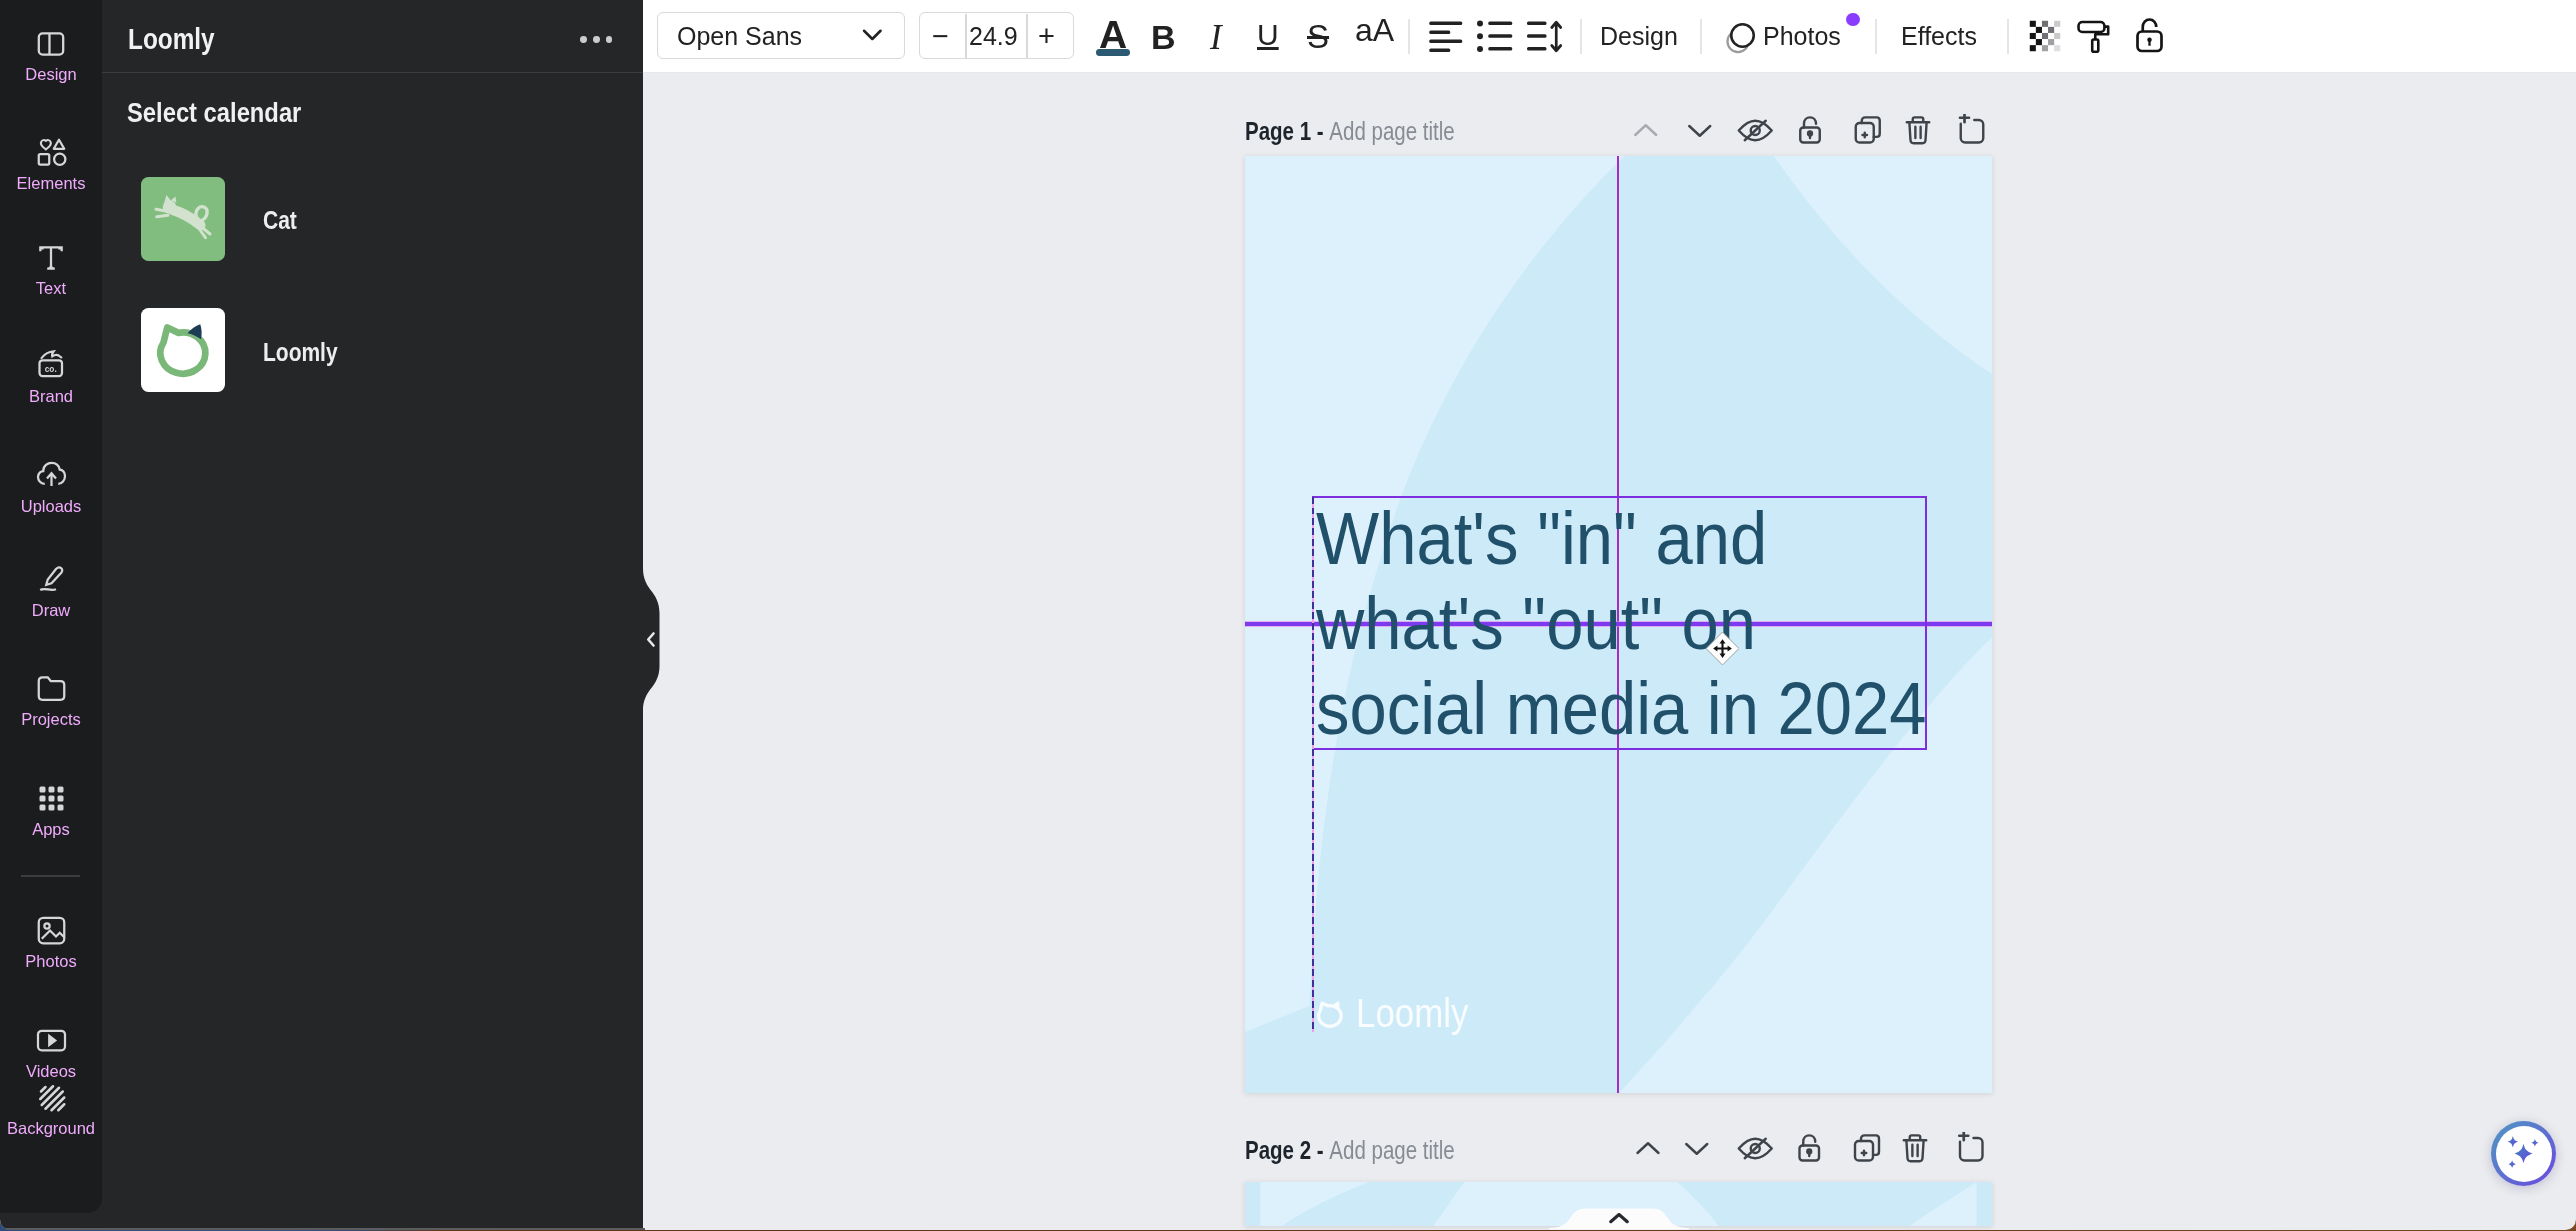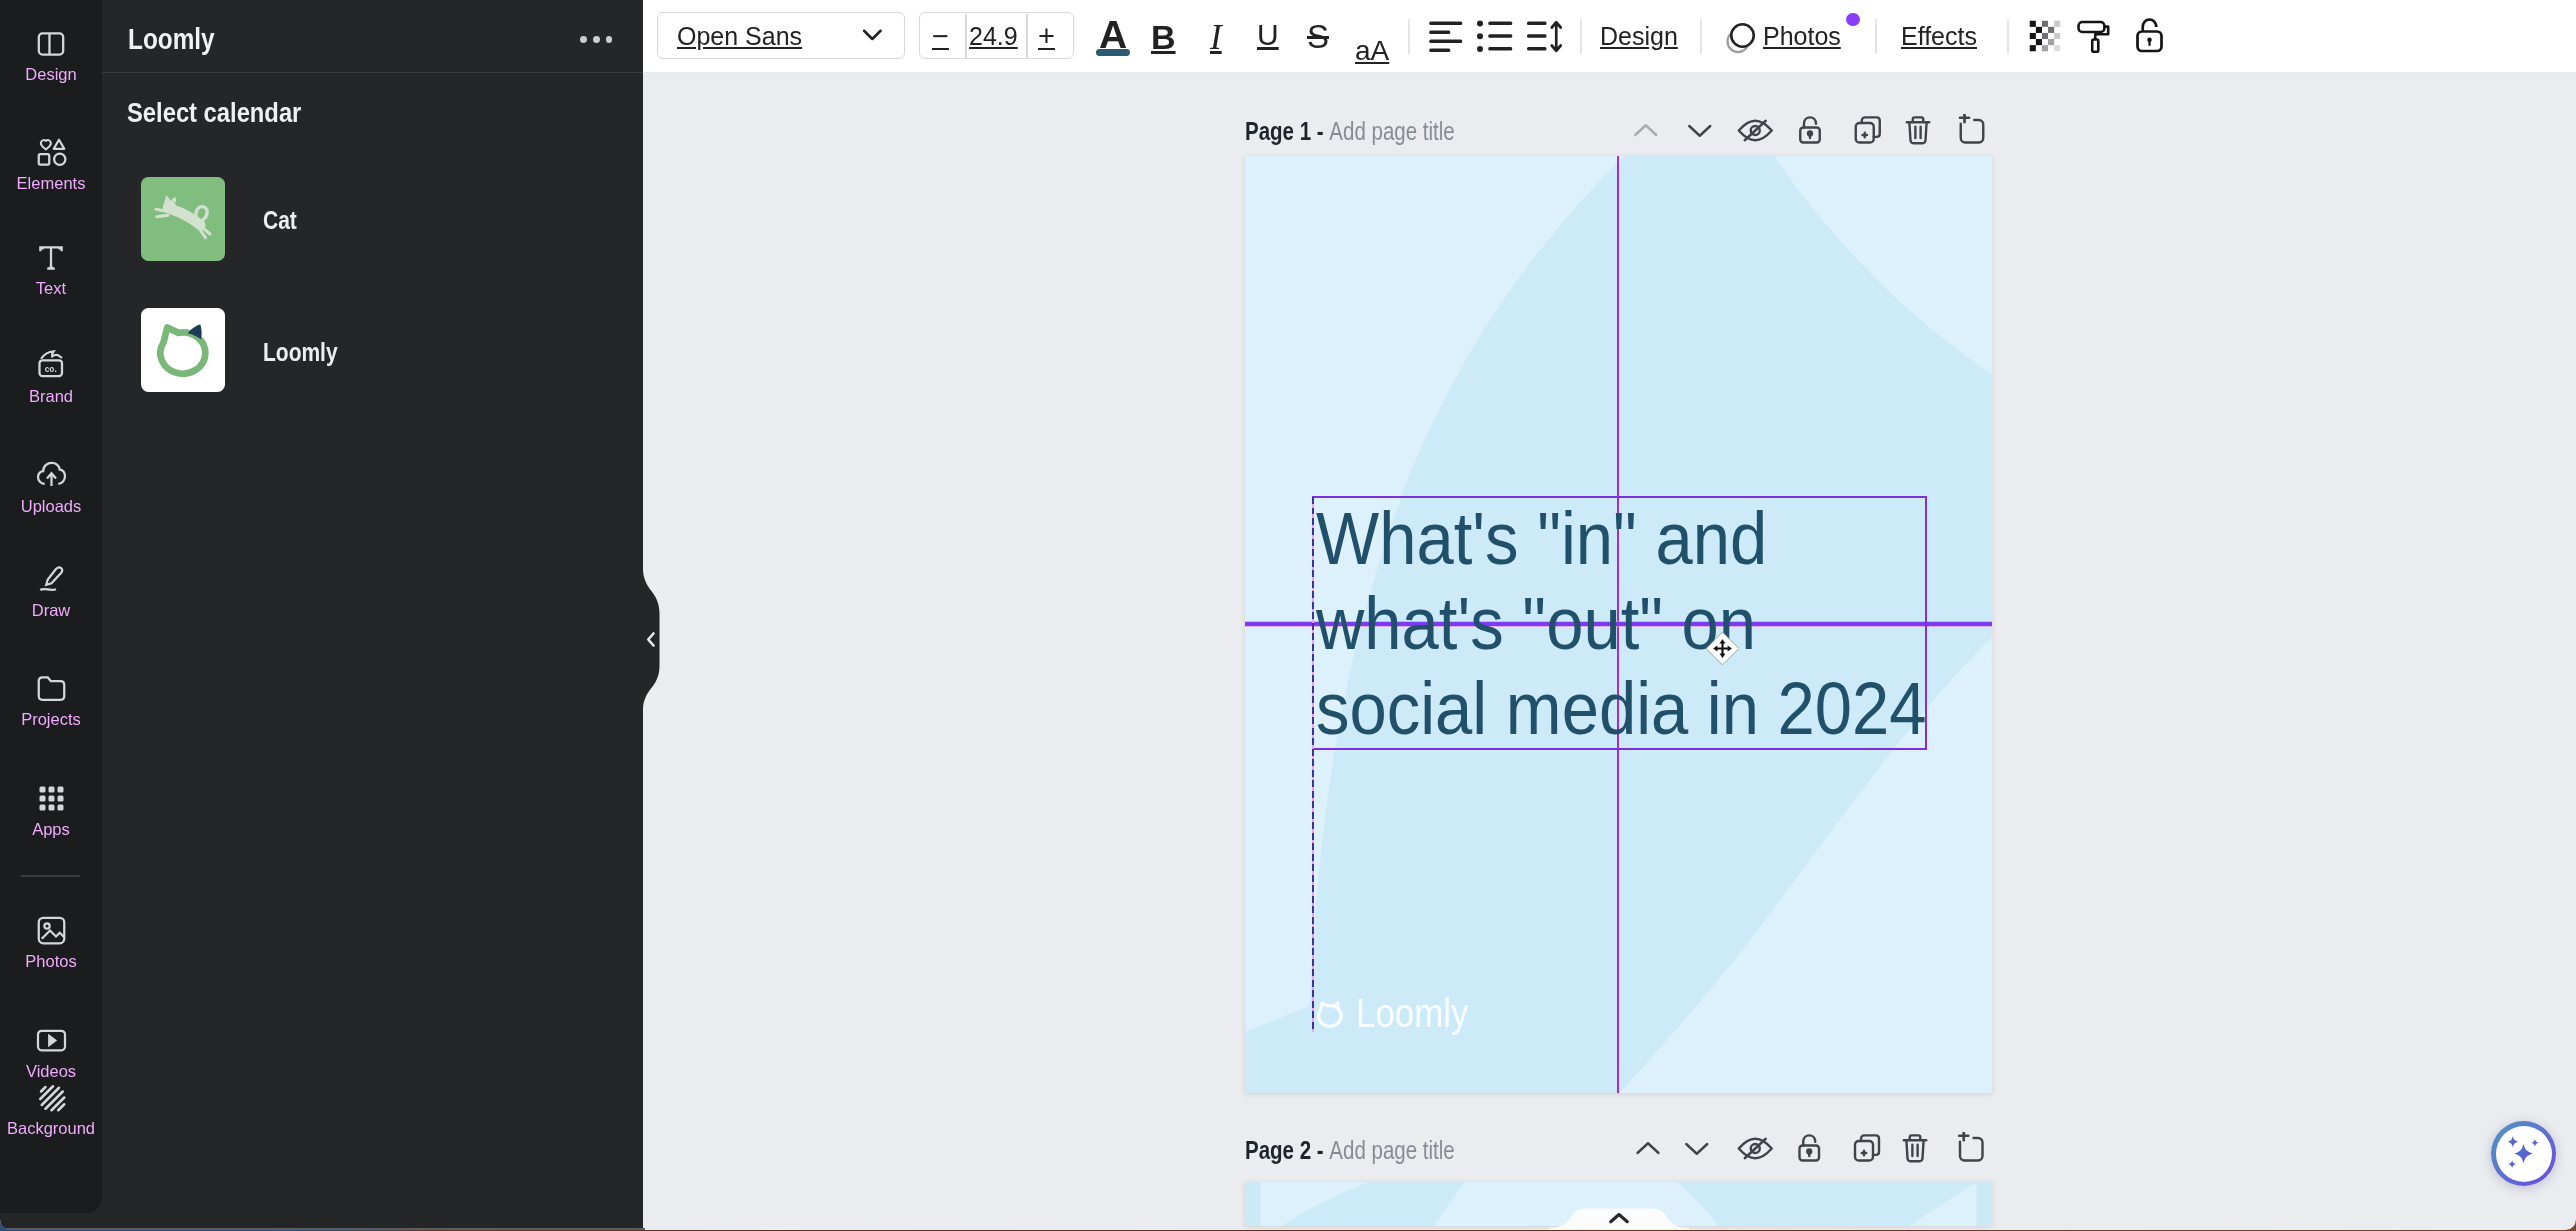--- a/index.html
+++ b/index.html
@@ -21,21 +21,21 @@
 .pdots i { display:inline-block; width:6.8px; height:6.8px; border-radius:50%; background:#cbccce; margin-right:6px; }
 .pdivider { position:absolute; left:102px; top:72px; width:541px; height:0.8px; background:#3c3d3f; }
 .phead { position:absolute; left:127px; top:98px; font-size:27px; font-weight:600; color:#eef0f1; transform:scaleX(0.88); transform-origin:left top; }
 .tile { position:absolute; left:141px; width:84px; height:84px; border-radius:7.5px; }
 .ilabel { position:absolute; left:263px; font-size:25.6px; font-weight:600; color:#eceeef; transform:scaleX(0.82); transform-origin:left top; }
 
 #ctab { position:absolute; left:643px; top:568px; }
 
 #toolbar { position:absolute; left:643px; top:0; width:1933px; height:73px; background:#fff; border-bottom:0.8px solid #e7e8ea; }
 .tbox { position:absolute; top:12px; height:47px; border:1.5px solid #d8d9db; border-radius:6px; background:#fff; }
-.tbtxt { position:absolute; font-size:25px; color:#222;text-decoration:underline; }
+.tbtxt { position:absolute; font-size:25px; color:#222; }
 .tdiv { position:absolute; top:19px; width:1.5px; height:35px; background:#e4e5e7; }
 .ticon { position:absolute; }
 .prow { position:absolute; font-size:25px; transform:scaleX(0.82); transform-origin:left top; }
 .prow b { color:#1d242c; font-weight:700; }
 .prow span { color:#878c94; }
 .page { position:absolute; left:1245px; width:747px; background:#cbe9f7; box-shadow:0 0.8px 5.3px rgba(20,30,50,0.13); }
 #seltext { position:absolute; left:1316px; top:496px; width:737px; font-size:75px; line-height:85px; color:#21506b; transform:scaleX(0.893); transform-origin:left top; white-space:nowrap; }
 .selbox { position:absolute; left:1312px; top:496px; width:615px; height:254px; border:2.3px solid #7d2fe0; }
 .vguide { position:absolute; left:1617px; top:156px; width:2.3px; height:937px; background:#a62bc8; }
 .hguide { position:absolute; left:1245px; top:622px; width:747px; height:3.8px; background:#7d3bf0; box-shadow:0 0.8px 0 rgba(236,130,235,0.75), 0 -0.8px 0 rgba(236,130,235,0.75); }
@@ -172,21 +172,21 @@
     <div style="position:absolute;left:383px;top:13.5px;width:1.5px;height:44px;background:#d8d9db"></div>
     <div class="tbtxt" style="left:289px;top:19.5px;font-size:29px">−</div>
     <div class="tbtxt" style="left:326px;top:22px">24.9</div>
     <div class="tbtxt" style="left:395px;top:19.5px;font-size:29px">+</div>
     <div class="tbtxt" style="left:456px;top:15px;font-size:39px;font-weight:600;line-height:1">A</div>
     <div style="position:absolute;left:453px;top:49px;width:34px;height:6.8px;border-radius:3.4px;background:#2d5a73"></div>
     <div class="tbtxt" style="left:508px;top:20px;font-size:34px;font-weight:700;line-height:1">B</div>
     <div class="tbtxt" style="left:567px;top:20px;font-size:35px;font-family:'Liberation Serif',serif;font-style:italic;line-height:1">I</div>
     <div class="tbtxt" style="left:614px;top:19.5px;font-size:30px;text-decoration:underline;line-height:1">U</div>
     <div class="tbtxt" style="left:664px;top:20px;font-size:33px;text-decoration:line-through;line-height:1">S</div>
-    <div class="tbtxt" style="left:712px;top:37px;font-size:28px;line-height:1">aA</div>
+    <div class="tbtxt" style="left:712px;top:14px;font-size:32px;line-height:1">aA</div>
     <div class="tdiv" style="left:765px"></div>
     <svg class="ticon" style="left:786px;top:19.5px" width="35" height="33" viewBox="0 0 46 44">
       <g fill="#222">
           <rect x="0" y="2" width="44" height="4.5" rx="2"></rect>
           <rect x="0" y="14" width="28" height="4.5" rx="2"></rect>
           <rect x="0" y="26" width="44" height="4.5" rx="2"></rect>
           <rect x="0" y="38" width="28" height="4.5" rx="2"></rect>
         </g>
     </svg>
     <svg class="ticon" style="left:834px;top:19.5px" width="36" height="33" viewBox="0 0 48 44">

